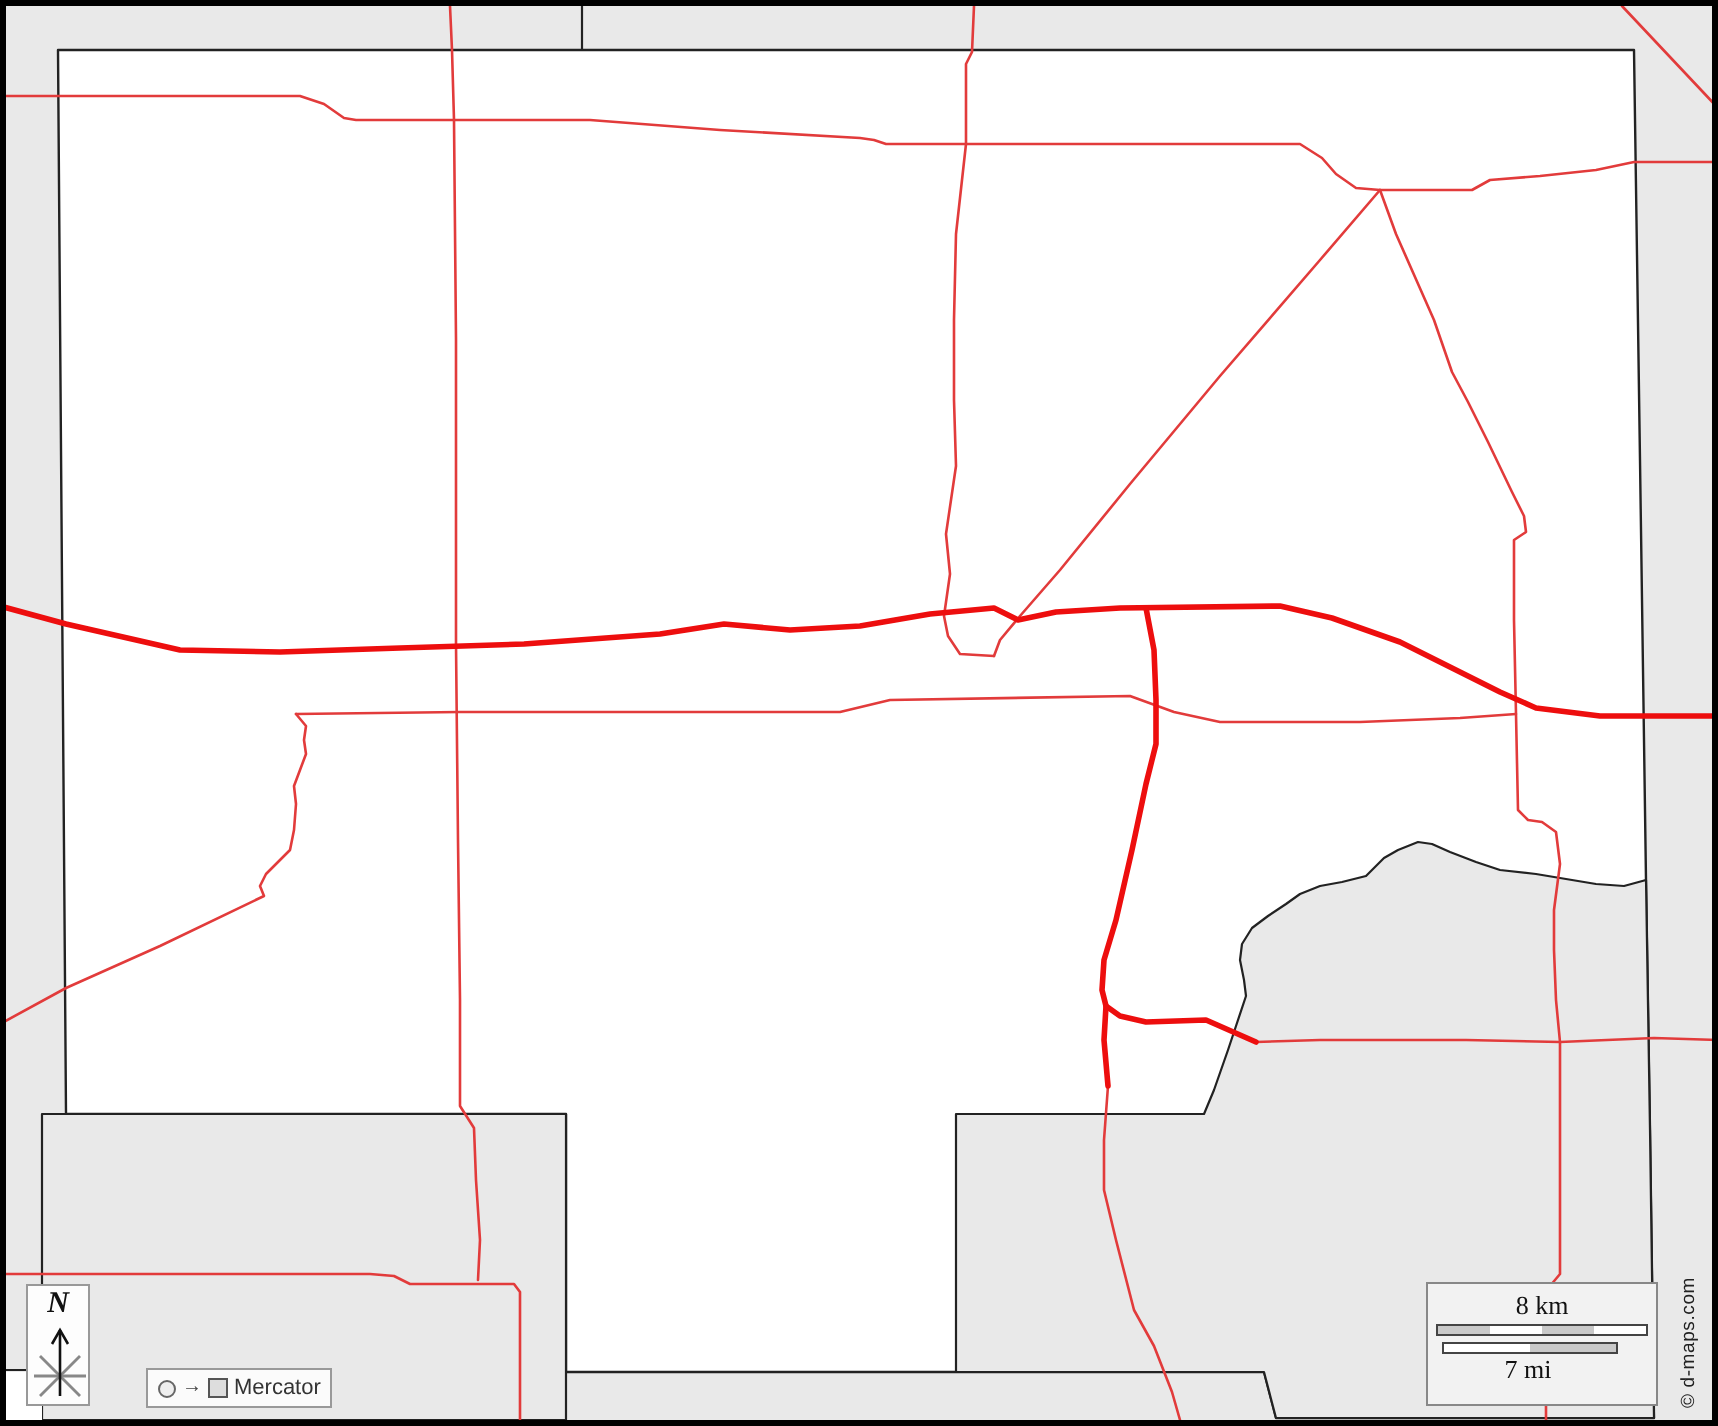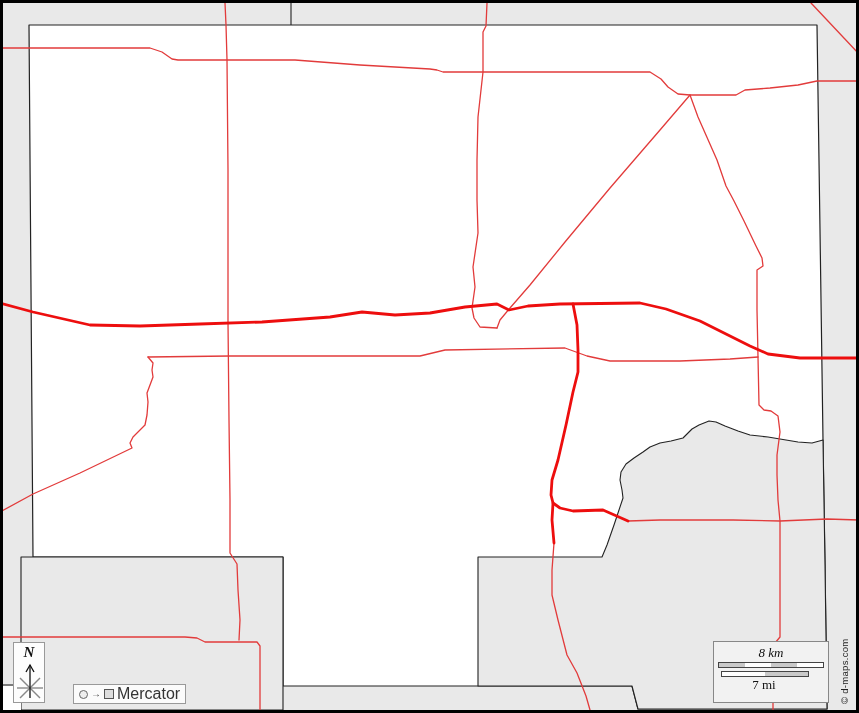--- a/index.html
+++ b/index.html
@@ -21,28 +21,28 @@
   .north-box .nlabel{font-family:"Liberation Serif",serif;font-style:italic;font-weight:600;
                      font-size:15px;color:#111;line-height:16px;margin-top:1px;}
   .north-box svg{display:block;margin:0 auto;}
 
   
   .proj-box{position:absolute;left:73px;top:684px;height:18px;background:#fbfbfb;
             border:1px solid #999;display:flex;align-items:center;gap:3px;padding:0 5px;}
   .proj-box .circle-ic{width:7px;height:7px;border:1px solid #666;border-radius:50%;background:#eee;}
   .proj-box .arrow-ic{font-size:10px;color:#444;line-height:10px;}
   .proj-box .square-ic{width:8px;height:8px;border:1px solid #555;background:#ddd;}
-  .proj-box .plabel{font-size:16px;color:#333;}
+  .proj-box .plabel{font-size:11px;color:#333;}
 
   
   .scale-box{position:absolute;left:713px;top:641px;width:114px;height:60px;
              background:#f2f2f2;border:1px solid #888;
              font-family:"Liberation Serif",serif;color:#111;}
   .scale-box .slabel{font-size:13px;text-align:center;line-height:15px;}
-  .scale-box .km-label{margin-top:3px;font-style:italic;}
+  .scale-box .km-label{margin-top:3px;}
   .bar{display:flex;height:4px;border:1px solid #444;}
   .bar span{flex:1;}
   .km-bar{width:104px;margin:2px auto 0 auto;}
   .mi-bar{width:86px;margin:3px 0 0 7px;}
   .mi-label{width:100px;}
 
   
   .attribution{position:absolute;left:839px;top:704px;transform:rotate(-90deg);
                transform-origin:0 0;font-size:9.5px;color:#222;white-space:nowrap;
                letter-spacing:.3px;}

